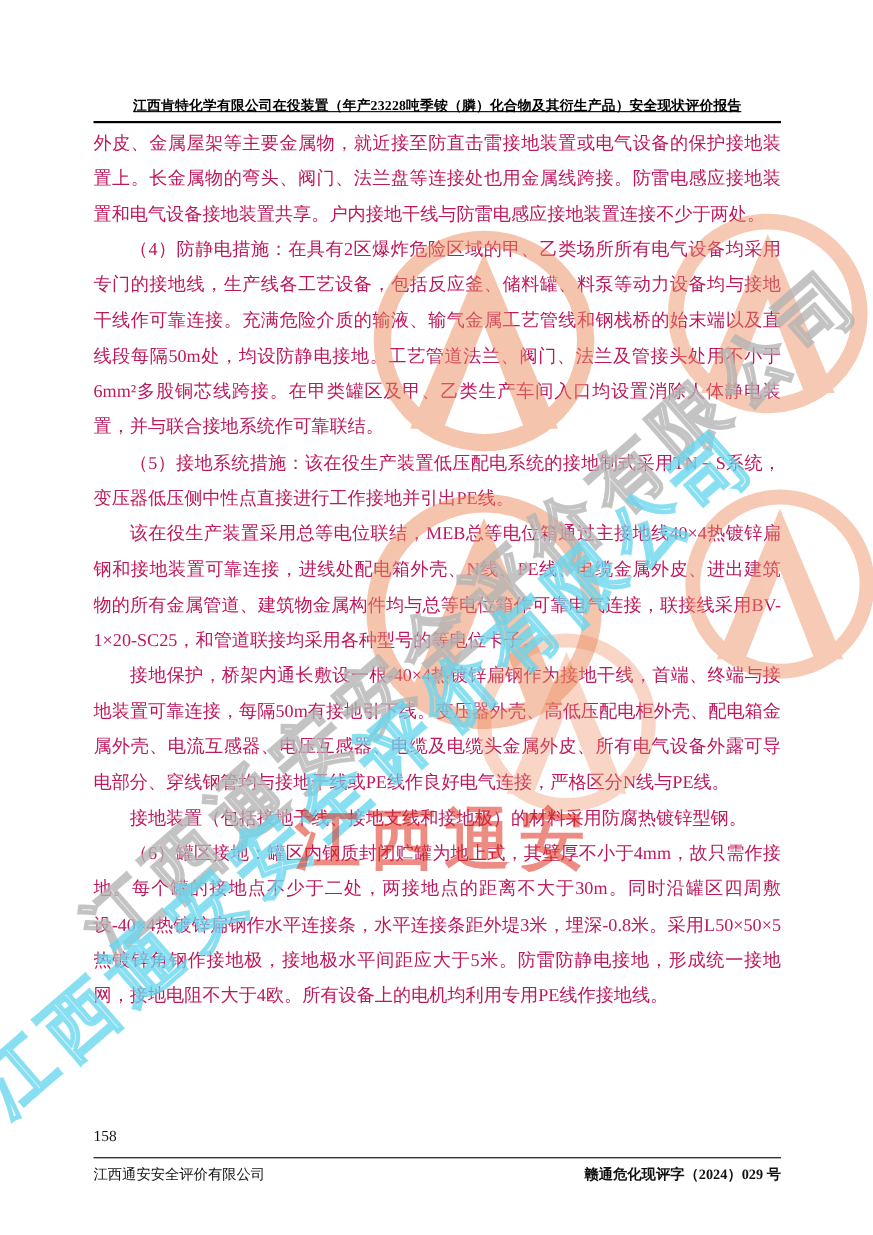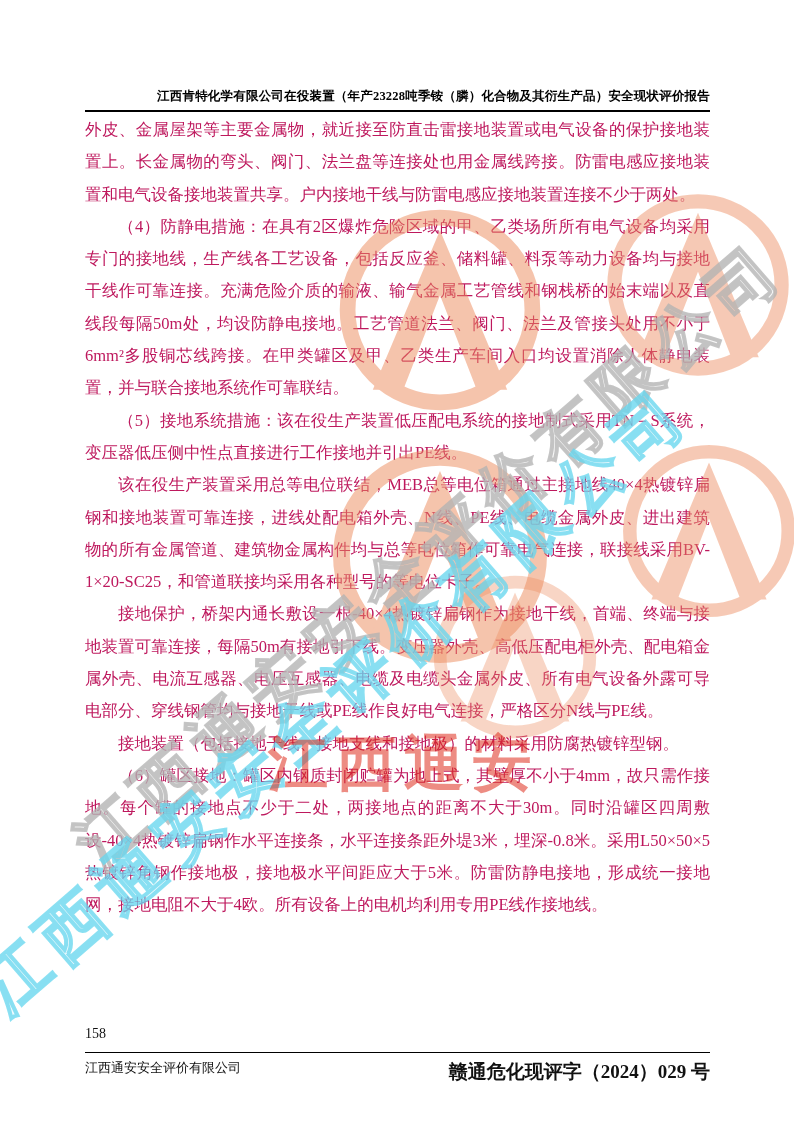--- a/index.html
+++ b/index.html
@@ -7,22 +7,22 @@
     position:relative;
     width:794px;height:1123px;
     margin:0 auto;
     background:#ffffff;
     font-family:"Liberation Serif","DejaVu Serif",serif;
     overflow:hidden;
   }
   
   .header-title{
     position:absolute;top:88px;left:85px;width:625px;
-    text-align:right;font-size:12.5px;font-weight:bold;color:#000;
-    letter-spacing:0.2px;white-space:nowrap;
+    text-align:center;font-size:12.5px;font-weight:bold;color:#000;
+    letter-spacing:0.2px;white-space:nowrap;text-decoration:underline;
   }
   .header-rule{
     position:absolute;top:110px;left:85px;width:625px;
     border-top:2.5px solid #000;height:0;
   }
   
   .body-text{
     position:absolute;top:114px;left:85px;width:625px;
     font-size:16.5px;line-height:32.3px;color:#be185d;
     text-align:justify;
@@ -37,21 +37,21 @@
   .footer-rule{
     position:absolute;top:1052px;left:85px;width:625px;
     border-top:1.5px solid #000;height:0;
   }
   .footer-left{
     position:absolute;top:1059px;left:85px;
     font-size:13px;color:#111;
   }
   .footer-right{
     position:absolute;top:1059px;right:84px;
-    font-size:19px;font-weight:bold;color:#111;
+    font-size:13px;font-weight:bold;color:#111;
   }
   
   .wm-layer{position:absolute;inset:0;pointer-events:none;z-index:3;}
   .wm-logo{position:absolute;color:#ed8a5c;}
   .wm-logo svg{display:block;width:100%;height:100%;}
   .wm-diag{
     position:absolute;white-space:nowrap;
     font-family:"Liberation Sans","DejaVu Sans",sans-serif;
     font-size:66px;font-weight:bold;letter-spacing:10px;
   }

